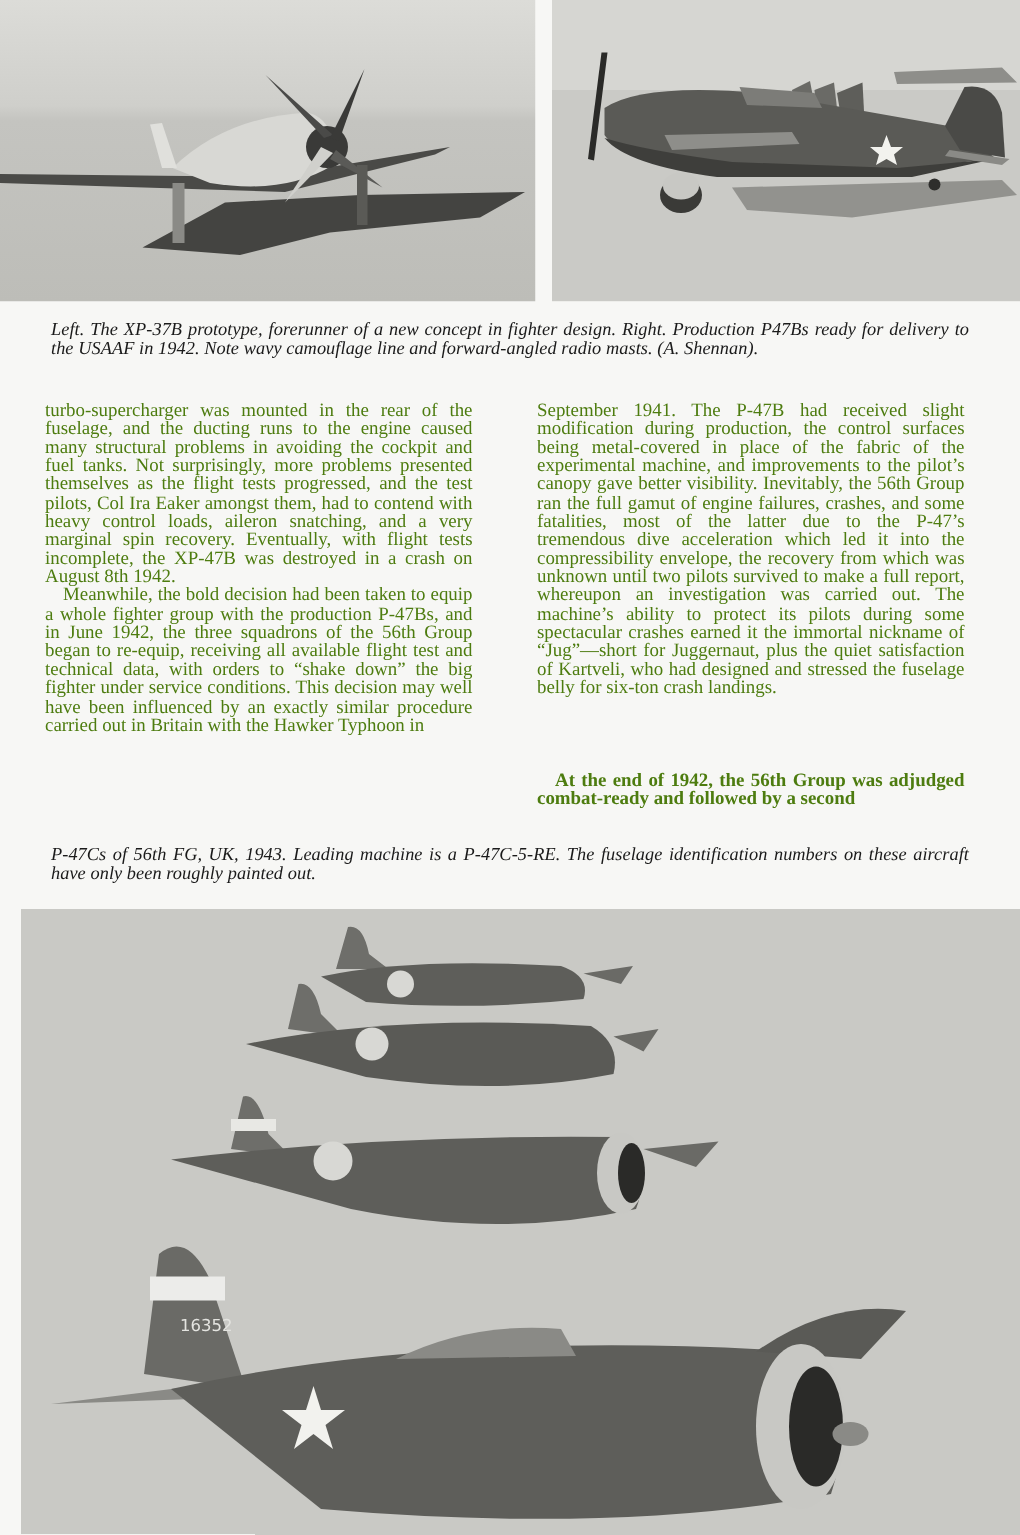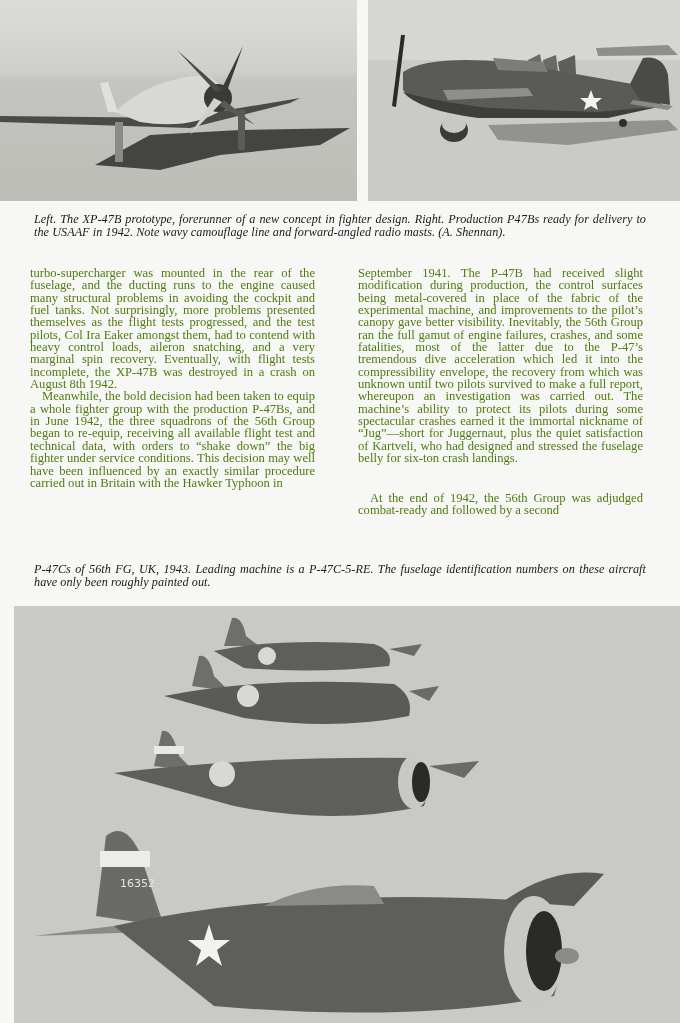--- a/index.html
+++ b/index.html
@@ -24,21 +24,21 @@
 
     .col {
       position: absolute; font-size: 12.6px; line-height: 12.35px;
       text-align: justify; color: #4d7c0f;
     }
     .col p { margin: 0; }
     #col-left  { left: 30px; top: 267px; width: 285px; }
     #col-right { left: 358px; top: 267px; width: 285px; }
     .indent { text-indent: 12px; }
     #col-left .p2 { }
-    #col-right .p2 { margin-top: 27px; }
+    #col-right .p2 { margin-top: 49px; font-weight: bold; }
   </style>
 </head>
 <body>
 
 <div class="photo" id="photo-left">
   <svg viewBox="0 0 357 201" preserveAspectRatio="none">
     <defs>
       <linearGradient id="skyL" x1="0" y1="0" x2="0" y2="1">
         <stop offset="0" stop-color="#dcdcd8"></stop>
         <stop offset="0.35" stop-color="#cfcfcb"></stop>
@@ -93,21 +93,21 @@
     <path d="M75 90 L160 88 L165 96 L80 100 Z" fill="#8e8e8a"></path>
 
     <path d="M33 35 L37 35 L28 107 L24 106 Z" fill="#2a2a28"></path>
 
     <ellipse cx="86" cy="130" rx="14" ry="12" fill="#3a3a37"></ellipse>
     <ellipse cx="86" cy="124" rx="12" ry="9" fill="#c8c8c4"></ellipse>
     <circle cx="255" cy="123" r="4" fill="#2e2e2c"></circle>
   </svg>
 </div>
 
-<div class="caption" id="caption-top">Left. The XP-47B prototype, forerunner of a new concept in fighter design. Right. Production P47Bs ready for delivery to the USAAF in 1942. Note wavy camouflage line and forward-angled radio masts. (A. Shennan).</div>
+<div class="caption" id="caption-top">Left. The XP-37B prototype, forerunner of a new concept in fighter design. Right. Production P47Bs ready for delivery to the USAAF in 1942. Note wavy camouflage line and forward-angled radio masts. (A. Shennan).</div>
 
 <div class="col" id="col-left">
   <p class="p1">turbo-supercharger was mounted in the rear of the fuselage, and the ducting runs to the engine caused many structural problems in avoiding the cockpit and fuel tanks. Not surprisingly, more problems presented themselves as the flight tests progressed, and the test pilots, Col Ira Eaker amongst them, had to contend with heavy control loads, aileron snatching, and a very marginal spin recovery. Eventually, with flight tests incomplete, the XP-47B was destroyed in a crash on August 8th 1942.</p>
   <p class="p2 indent">Meanwhile, the bold decision had been taken to equip a whole fighter group with the production P-47Bs, and in June 1942, the three squadrons of the 56th Group began to re-equip, receiving all available flight test and technical data, with orders to “shake down” the big fighter under service conditions. This decision may well have been influenced by an exactly similar procedure carried out in Britain with the Hawker Typhoon in</p>
 </div>
 
 <div class="col" id="col-right">
   <p class="p1">September 1941. The P-47B had received slight modification during production, the control surfaces being metal-covered in place of the fabric of the experimental machine, and improvements to the pilot’s canopy gave better visibility. Inevitably, the 56th Group ran the full gamut of engine failures, crashes, and some fatalities, most of the latter due to the P-47’s tremendous dive acceleration which led it into the compressibility envelope, the recovery from which was unknown until two pilots survived to make a full report, whereupon an investigation was carried out. The machine’s ability to protect its pilots during some spectacular crashes earned it the immortal nickname of “Jug”—short for Juggernaut, plus the quiet satisfaction of Kartveli, who had designed and stressed the fuselage belly for six-ton crash landings.</p>
   <p class="p2 indent">At the end of 1942, the 56th Group was adjudged combat-ready and followed by a second</p>
 </div>

